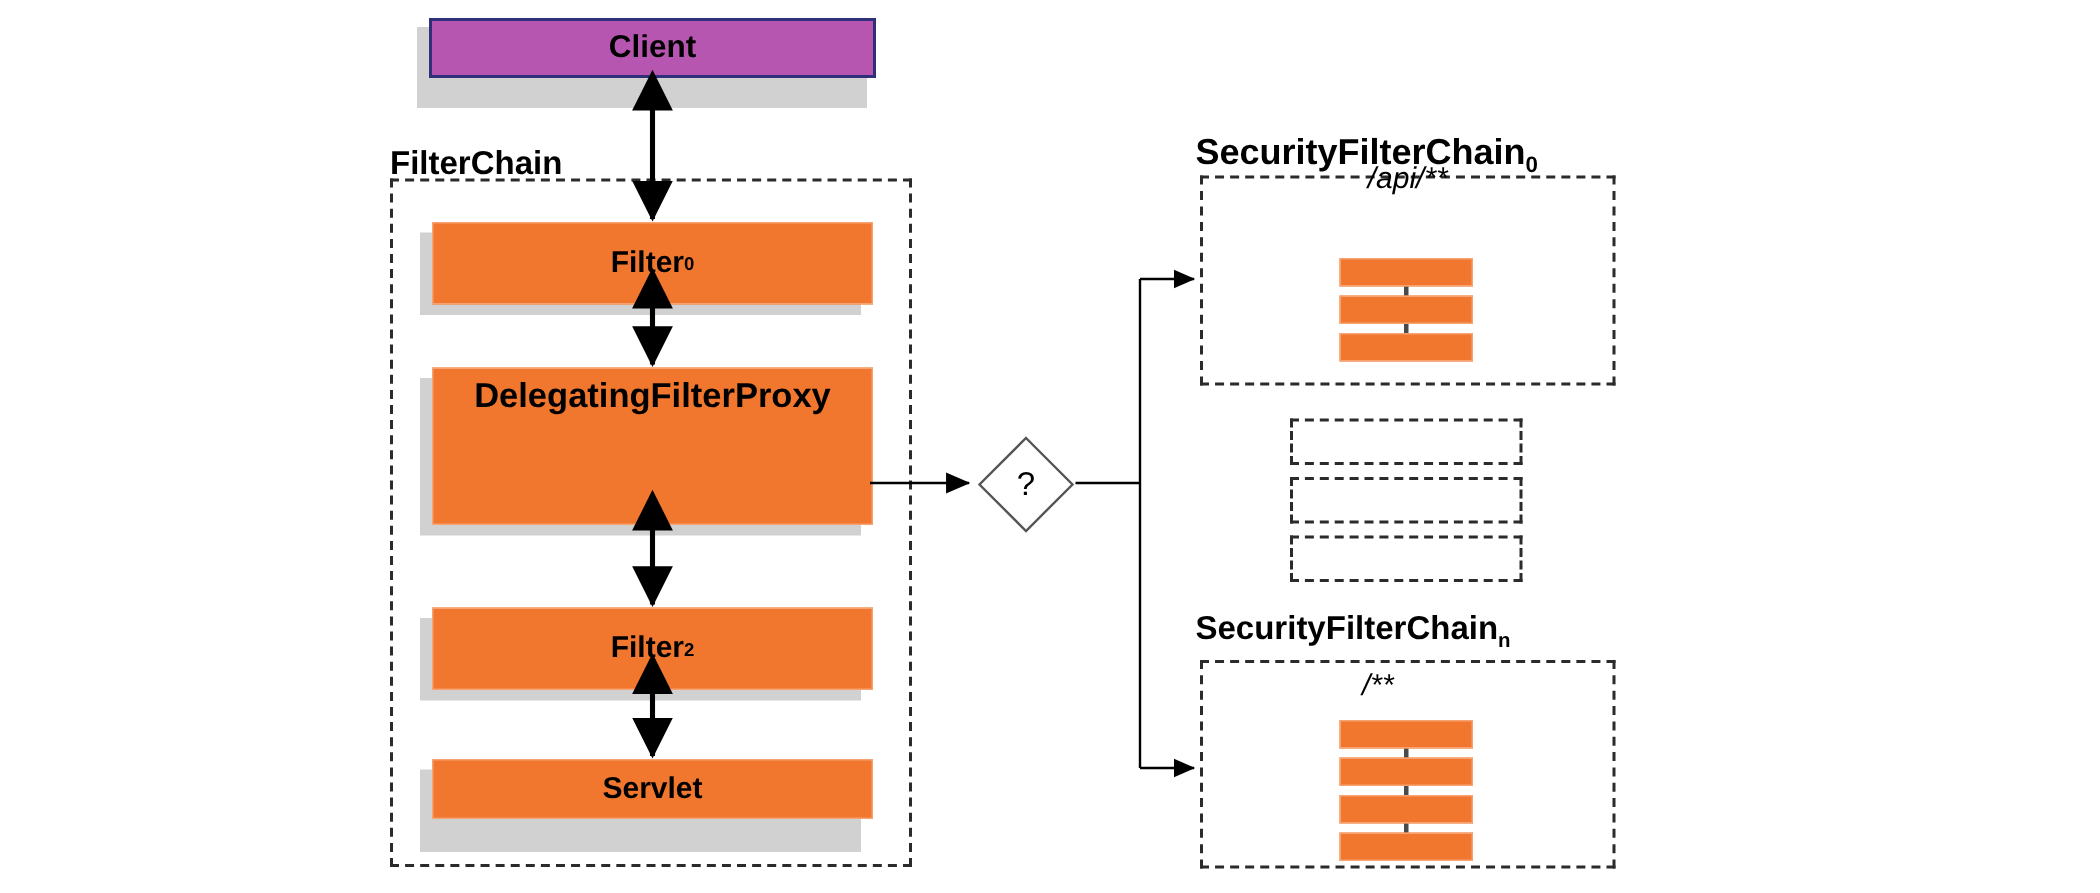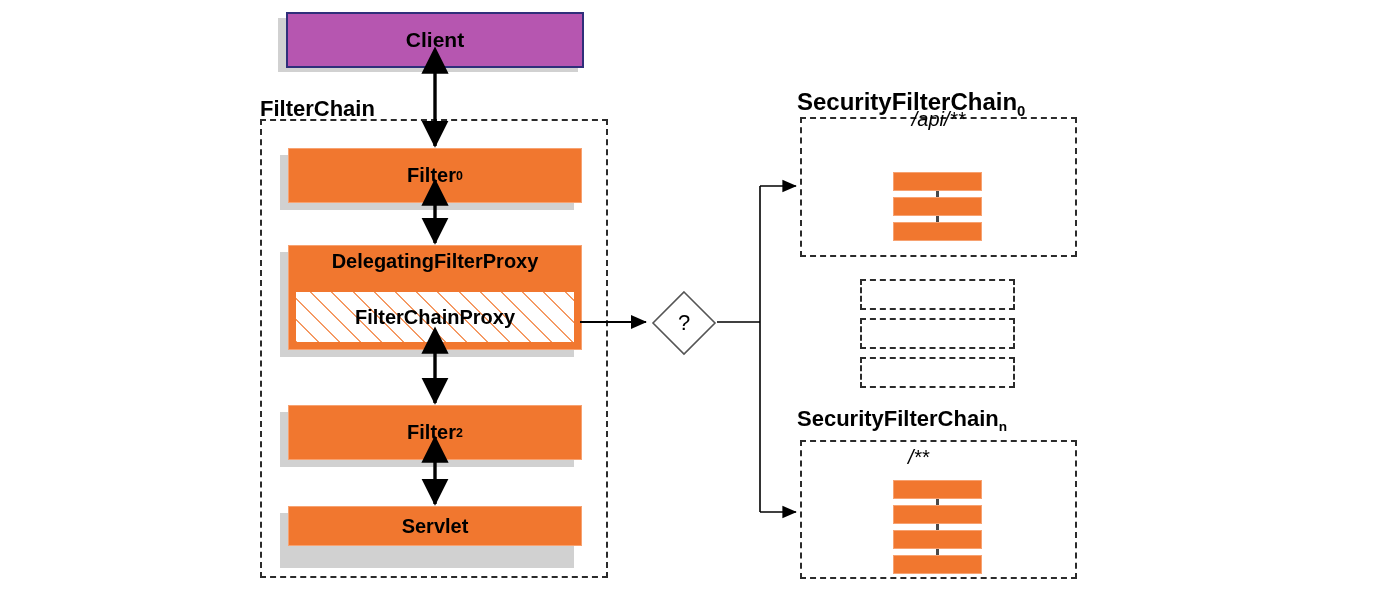--- a/index.html
+++ b/index.html
@@ -126,42 +126,39 @@
     white-space: nowrap;
     letter-spacing: 1px;
   }
 </style>
 </head>
 <body>
 
 <div id="canvas">
 
   <div class="abs shadow" style="left:278px; top:18px; width:300px; height:54px;"></div>
-  <div class="abs box client-box" style="left:286px; top:12px; width:298px; height:56px; font-size:21px;">
+  <div class="abs box client-box" style="left:286px; top:12px; width:298px; height:40px; font-size:21px;">
     <span>Client</span>
   </div>
 
   <div class="abs label" style="left:260px; top:96px; font-size:22px;">
     <span>FilterChain</span>
   </div>
 
   <div class="abs dashed-container" style="left:260px; top:119px; width:348px; height:459px;"></div>
 
   <div class="abs shadow" style="left:280px; top:155px; width:294px; height:55px;"></div>
   <div class="abs box orange-box" style="left:288px; top:148px; width:294px; height:55px; font-size:20px;">
     <span>Filter</span>
       <span class="sub">0</span>
   </div>
 
   <div class="abs shadow" style="left:280px; top:252px; width:294px; height:105px;"></div>
   <div class="abs dfp-outer" style="left:288px; top:245px; width:294px; height:105px;">
-    <div class="dfp-title" style="font-size:20px;">DelegatingFilterProxy</div>
-    <div class="fcp-inner" style="left:6px; right:6px; top:45px; bottom:6px; font-size:20px;">
-      <span>FilterChainProxy</span>
-    </div>
+    <div class="dfp-title" style="font-size:23px;">DelegatingFilterProxy</div>
   </div>
 
   <div class="abs shadow" style="left:280px; top:412px; width:294px; height:55px;"></div>
   <div class="abs box orange-box" style="left:288px; top:405px; width:294px; height:55px; font-size:20px;">
     <span>Filter</span>
       <span class="sub">2</span>
   </div>
 
   <div class="abs shadow" style="left:280px; top:513px; width:294px; height:55px;"></div>
   <div class="abs box orange-box" style="left:288px; top:506px; width:294px; height:40px; font-size:20px;">

